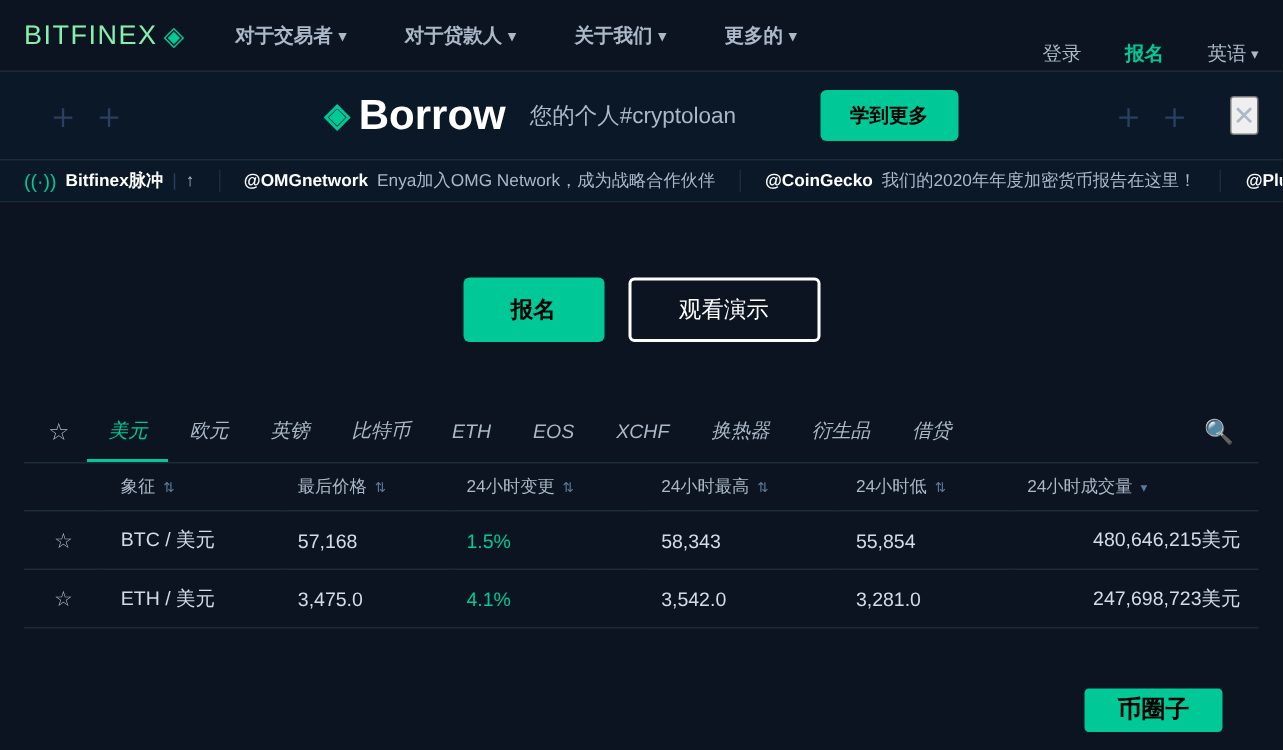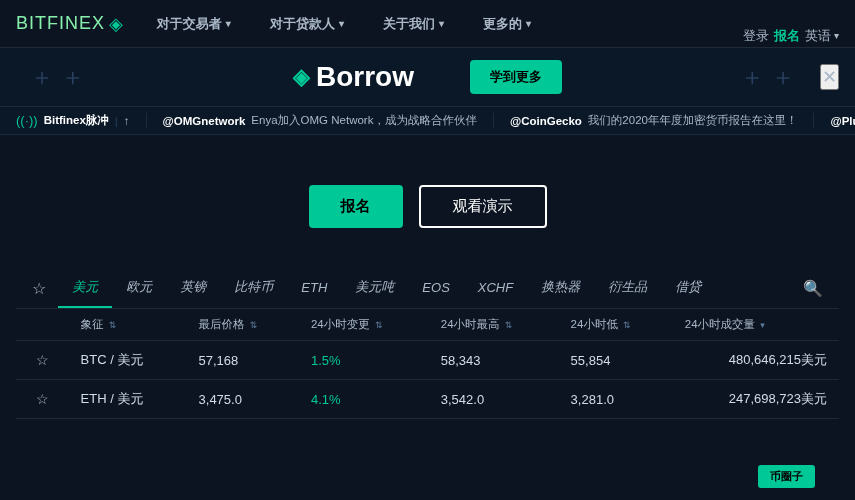--- a/index.html
+++ b/index.html
@@ -53,21 +53,21 @@
       font-size: 13px;
       color: #aab8c8;
       cursor: pointer;
       border-radius: 3px;
       white-space: nowrap;
     }
     .nav-chevron { font-size: 10px; }
     .header-right {
       display: flex;
       align-items: center;
-      gap: 5px;
+      gap: 29px;
       margin-left: auto;
       margin-top: 24px;
     }
     .btn-login {
       font-size: 13px;
       color: #aab8c8;
       cursor: pointer;
     }
     .btn-register {
       font-size: 13px;
@@ -293,23 +293,23 @@
     }
     .pair-cell { font-weight: 400; color: #ffffff; }
 
     
     .watermark {
       position: absolute;
       bottom: 12px;
       right: 40px;
       background-color: #00c896;
       color: #000;
-      font-size: 11px;
-      font-weight: bold;
-      padding: 4px 12px;
+      font-size: 16px;
+      font-weight: bold;
+      padding: 4px 22px;
       border-radius: 3px;
       z-index: 10;
     }
   </style>
 </head>
 <body>
 
 <header class="header">
   <div class="logo-area">
     <span class="logo-text">BITFINEX</span>
@@ -343,20 +343,21 @@
   </div>
 </header>
 
 <div class="banner">
   <div class="banner-decorations">＋  ＋</div>
   <div class="banner-decorations-right">＋  ＋</div>
   <div class="banner-brand">
     <span class="banner-brand-icon">◈</span>
     <span>Borrow</span>
   </div>
+  <span class="banner-subtitle">您的个人#cryptoloan</span>
   <button class="banner-btn">学到更多</button>
   <button class="banner-close">✕</button>
 </div>
 
 <div class="ticker">
   <div class="ticker-inner">
     <div class="ticker-item">
       <span class="ticker-wave">((·))</span>
       <span class="ticker-label">Bitfinex脉冲</span>
       <span class="ticker-separator">|</span>
@@ -395,23 +396,20 @@
       <span>欧元</span>
     </div>
     <div class="market-tab">
       <span>英镑</span>
     </div>
     <div class="market-tab">
       <span>比特币</span>
     </div>
     <div class="market-tab">
       <span>ETH</span>
-    </div>
-    <div class="market-tab">
-      <span>美元吨</span>
     </div>
     <div class="market-tab">
       <span>EOS</span>
     </div>
     <div class="market-tab">
       <span>XCHF</span>
     </div>
     <div class="market-tab">
       <span>换热器</span>
     </div>

